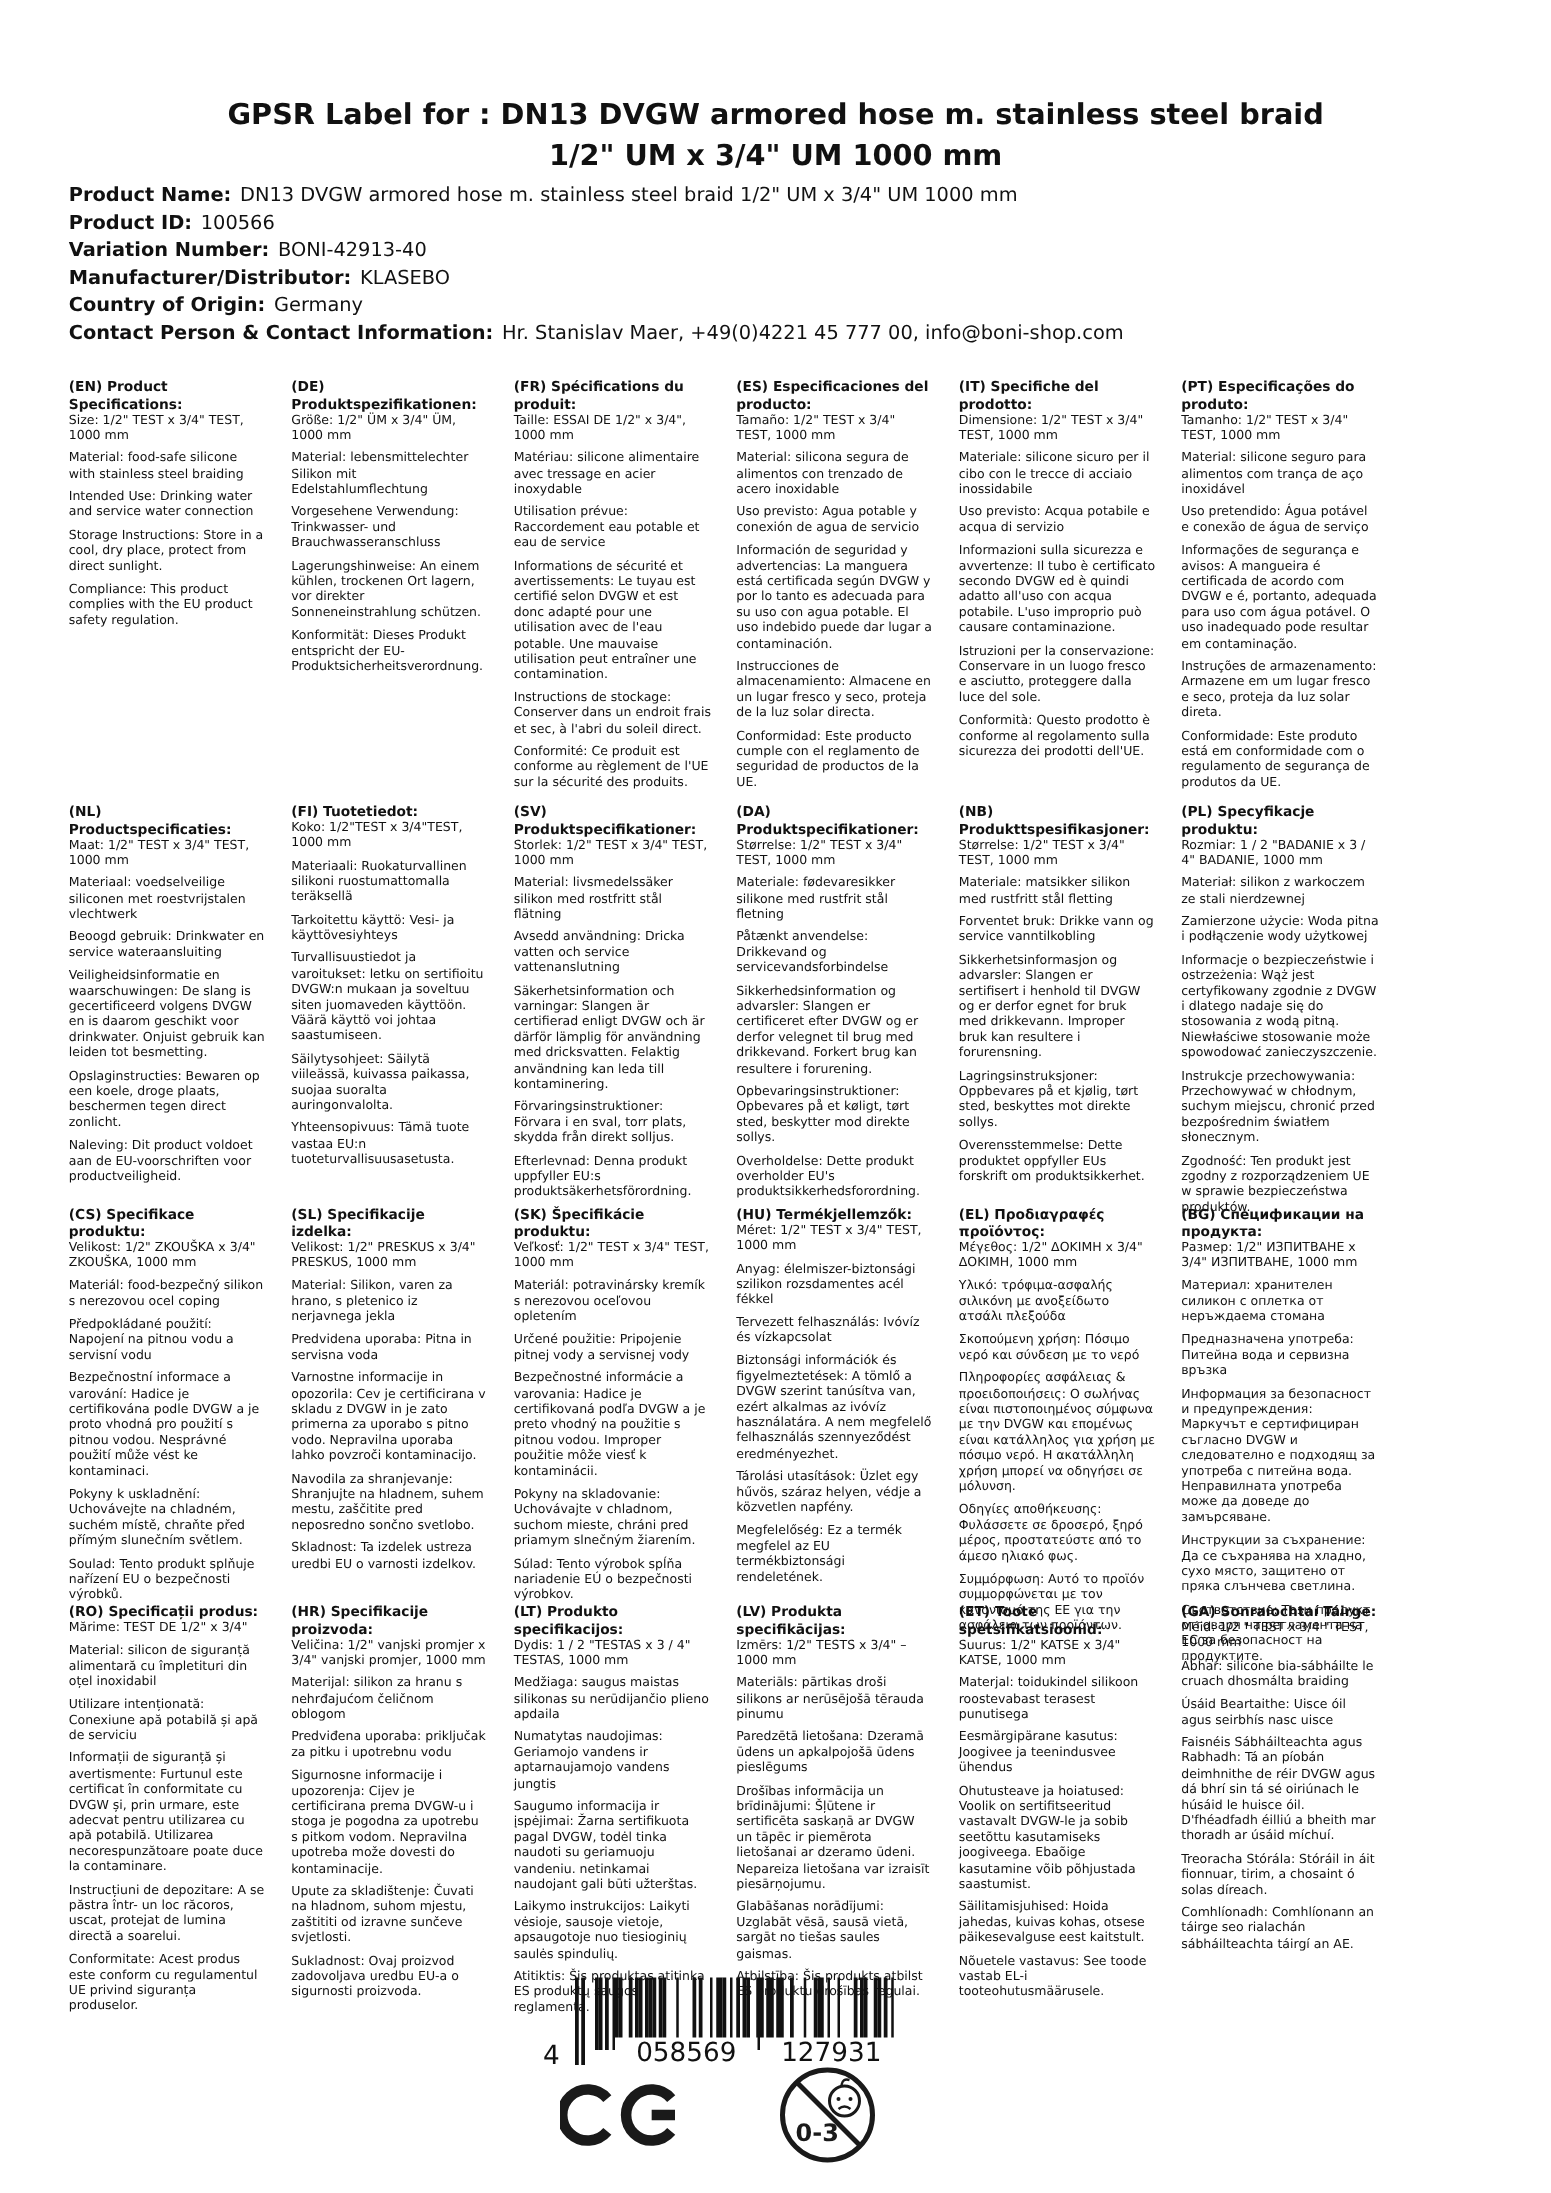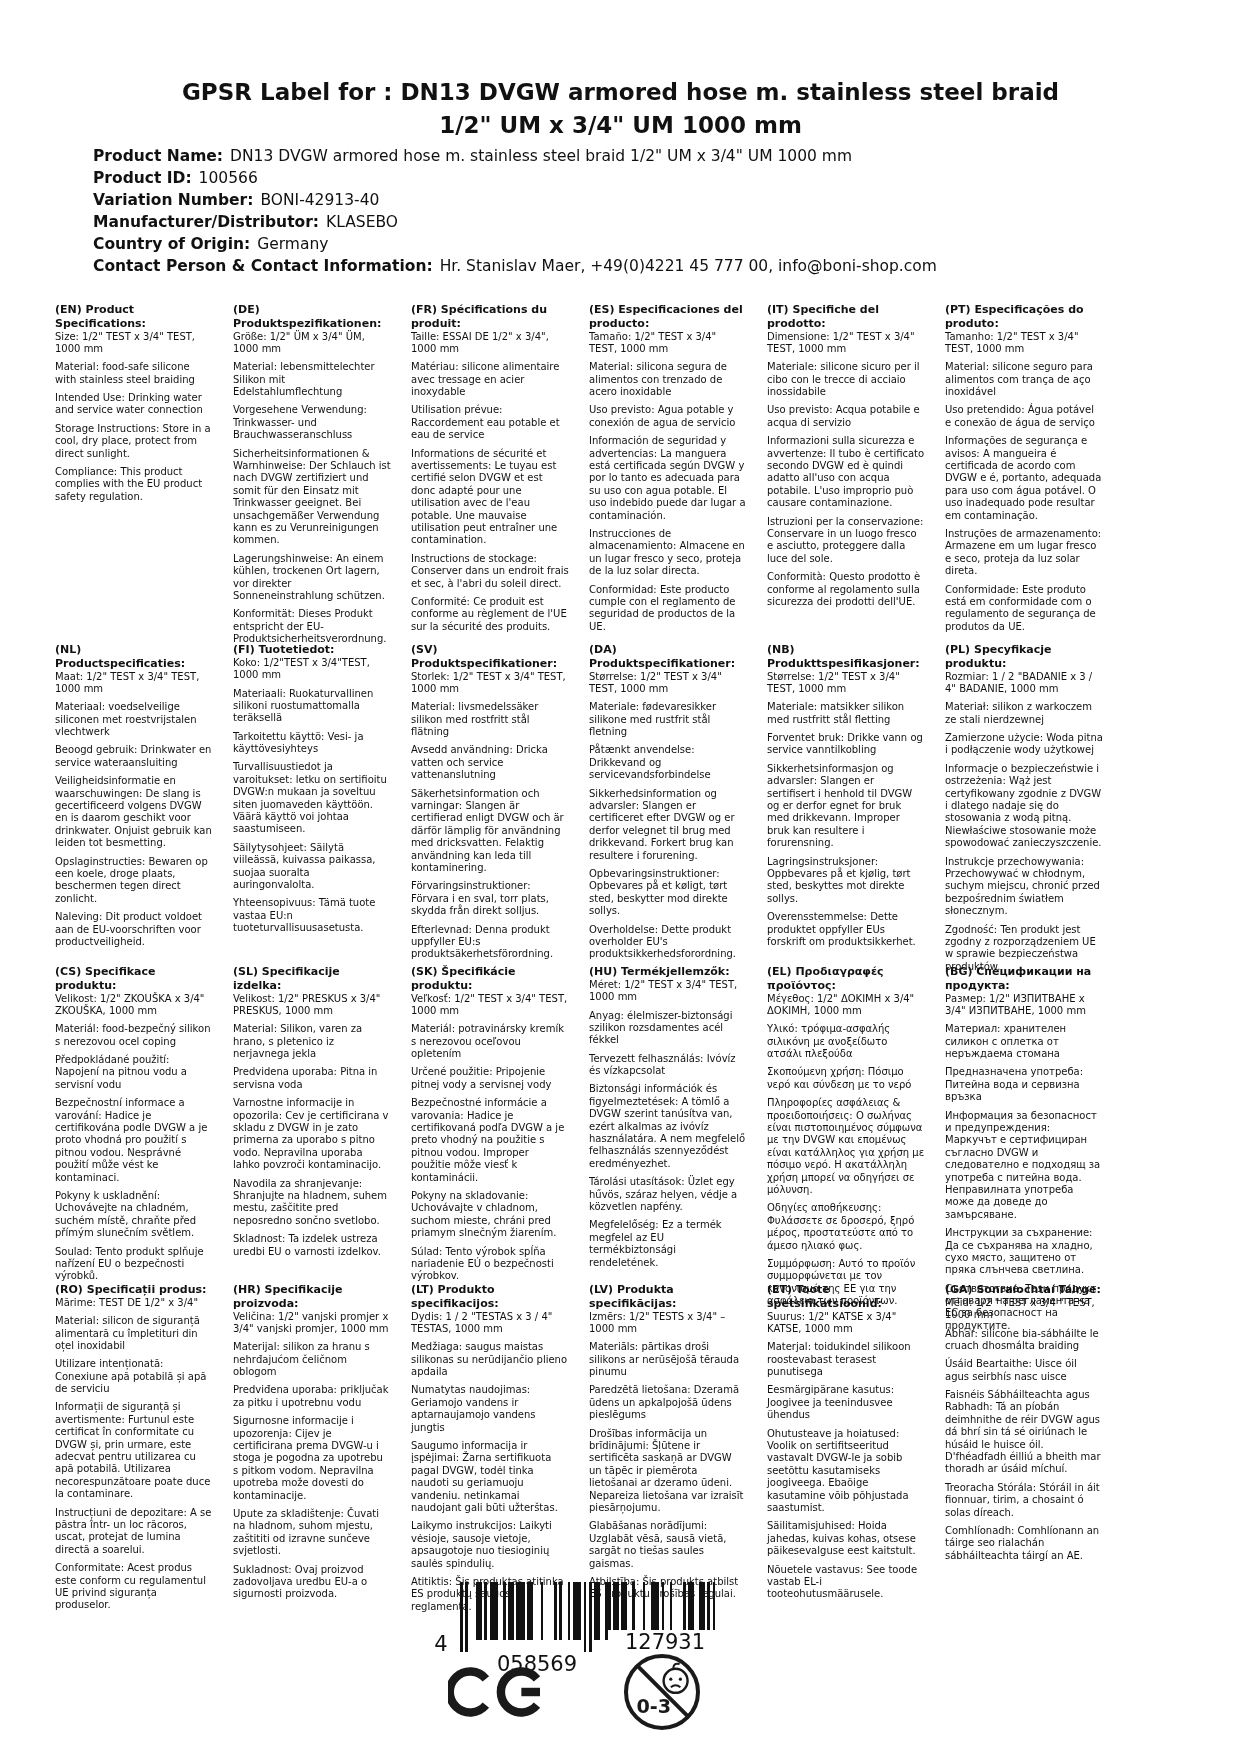--- a/index.html
+++ b/index.html
@@ -1,38 +1,38 @@
 <!DOCTYPE html>
 <html><head>
 <meta charset="utf-8">
 <style>
   html,body{margin:0;padding:0;background:#ffffff;}
   .page{position:relative;width:1143px;height:1754px;background:#fff;overflow:hidden;
         font-family:"DejaVu Sans","Liberation Sans",sans-serif;color:#111;}
   .doc-title{position:absolute;top:76px;left:0;width:1241px;text-align:center;
              font-size:23px;font-weight:bold;line-height:33px;}
   .product-info{position:absolute;left:55px;top:145px;font-size:15.5px;line-height:22px;}
-  .info-line{white-space:nowrap;margin-left:38px;}
+  .info-line{white-space:nowrap;}
   .info-label{font-weight:bold;}
   .info-value{font-weight:normal;margin-left:7px;}
   .spec-grid{position:absolute;left:55px;top:303px;display:grid;
              grid-template-columns:repeat(6,178px);grid-template-rows:340px 322px 318px auto;}
   .spec-block{padding-right:20px;}
   .spec-header{font-size:11px;font-weight:bold;line-height:1.25;}
   .spec-body{font-size:10px;line-height:1.24;}
   .spec-paragraph + .spec-paragraph{margin-top:6px;}
   
   .barcode-wrap{position:absolute;left:428px;top:1582px;width:310px;height:82px;}
   .barcode-bars{position:absolute;left:32px;top:0;display:flex;height:72px;}
   .module{width:2.7px;height:58px;background:transparent;}
   .module.bar{background:#111;}
   .module.guard{height:70px;}
   .bc-digit{position:absolute;font-size:21px;color:#111;top:48px;background:#fff;text-align:center;}
   .bc-first{left:0px;width:26px;top:50px;}
-  .bc-group1{left:52px;width:114px;margin-top:22px;}
+  .bc-group1{left:64px;width:114px;}
   .bc-group2{left:180px;width:114px;}
   
   .ce-mark{position:absolute;left:448px;top:1660px;width:100px;height:64px;}
   .age-mark{position:absolute;left:622px;top:1652px;width:80px;height:80px;}
   svg .stroke{stroke:#1a1a1a;fill:none;}
 </style>
 </head>
 <body>
 
 <div class="page">
@@ -79,21 +79,20 @@
           <div class="spec-paragraph">Compliance: This product complies with the EU product safety regulation.</div>
         </div>
   </div>
 
   <div class="spec-block">
     <div class="spec-header">(DE) Produktspezifikationen:</div>
     <div class="spec-body">
           <div class="spec-paragraph">Größe: 1/2" ÜM x 3/4" ÜM, 1000 mm</div>
           <div class="spec-paragraph">Material: lebensmittelechter Silikon mit Edelstahlumflechtung</div>
           <div class="spec-paragraph">Vorgesehene Verwendung: Trinkwasser- und Brauchwasseranschluss</div>
-          <div class="spec-paragraph">Sicherheitsinformationen &amp; Warnhinweise: Der Schlauch ist nach DVGW zertifiziert und somit für den Einsatz mit Trinkwasser geeignet. Bei unsachgemäßer Verwendung kann es zu Verunreinigungen kommen.</div>
           <div class="spec-paragraph">Lagerungshinweise: An einem kühlen, trockenen Ort lagern, vor direkter Sonneneinstrahlung schützen.</div>
           <div class="spec-paragraph">Konformität: Dieses Produkt entspricht der EU-Produktsicherheitsverordnung.</div>
         </div>
   </div>
 
   <div class="spec-block">
     <div class="spec-header">(FR) Spécifications du produit:</div>
     <div class="spec-body">
           <div class="spec-paragraph">Taille: ESSAI DE 1/2" x 3/4", 1000 mm</div>
           <div class="spec-paragraph">Matériau: silicone alimentaire avec tressage en acier inoxydable</div>

